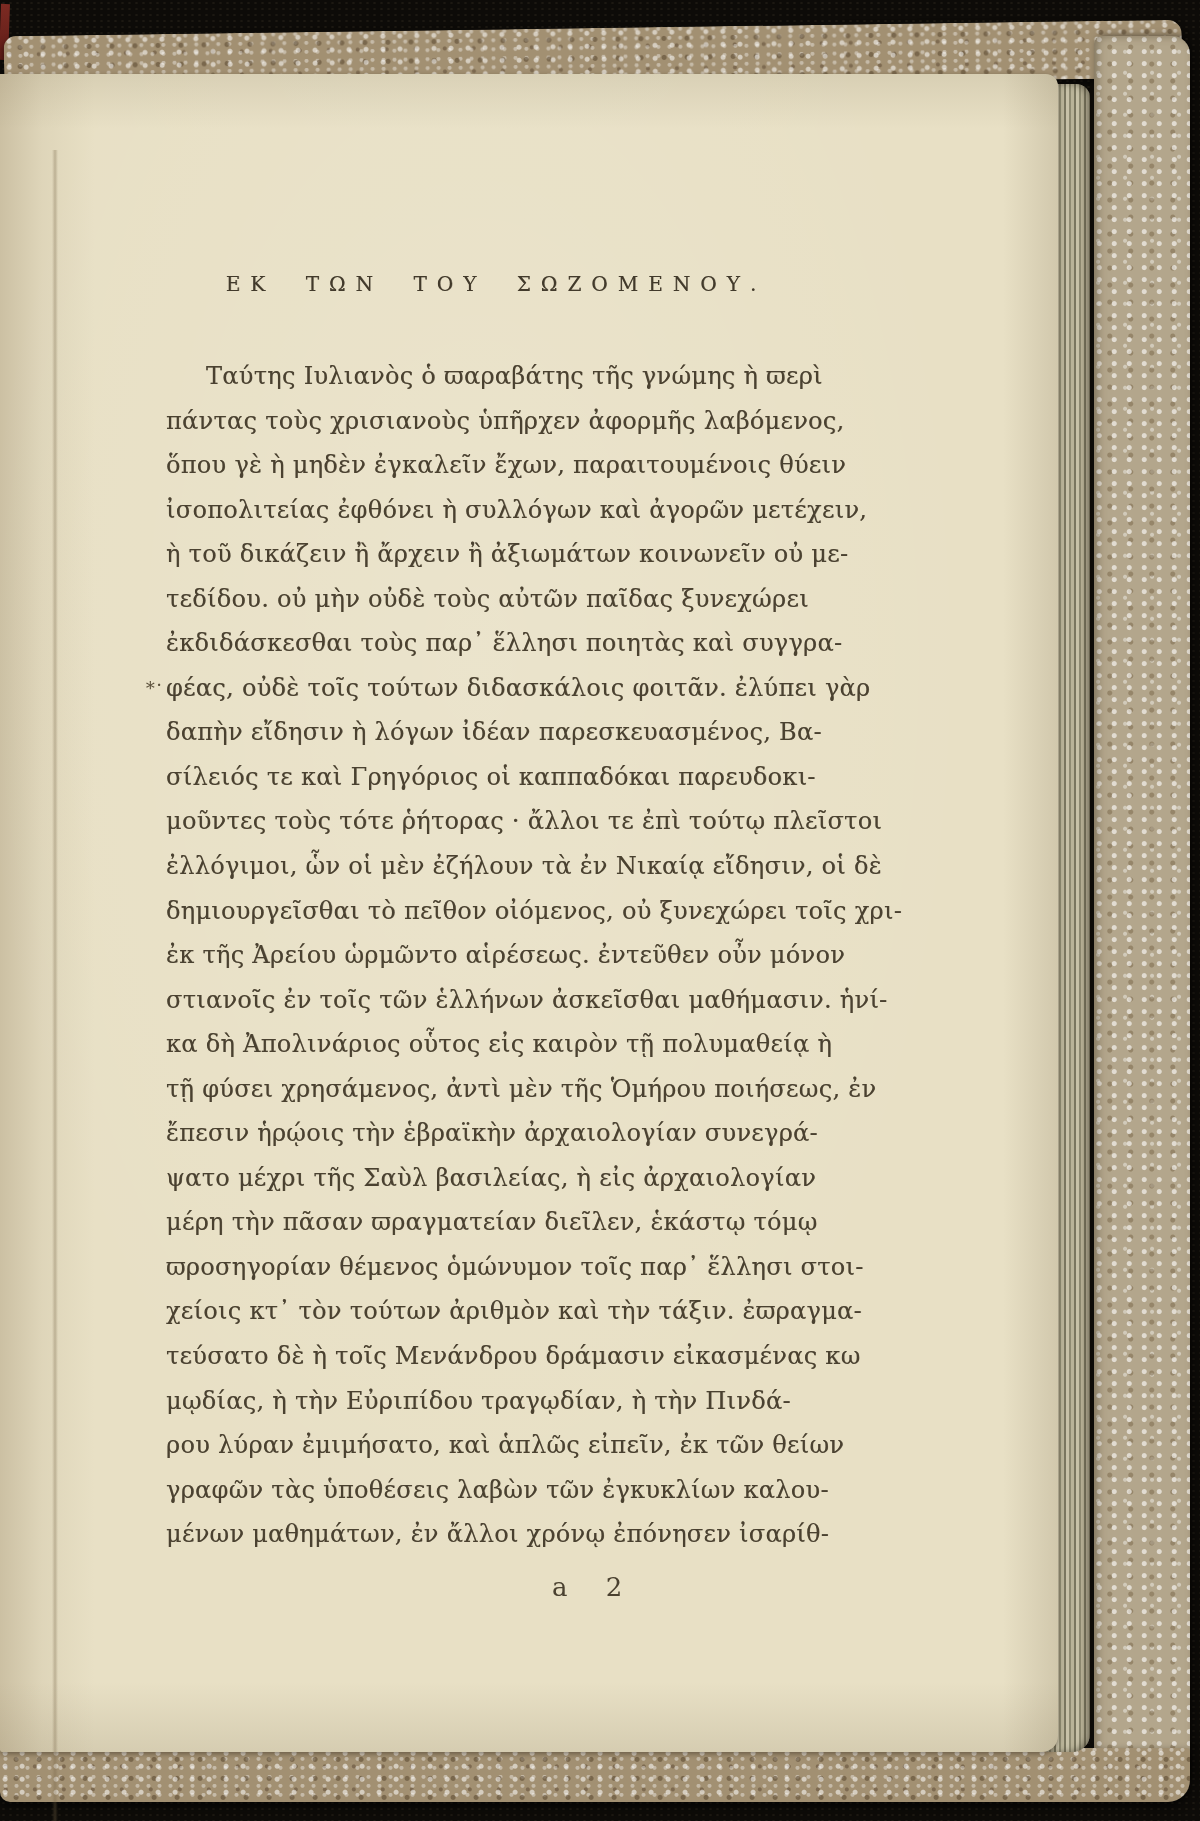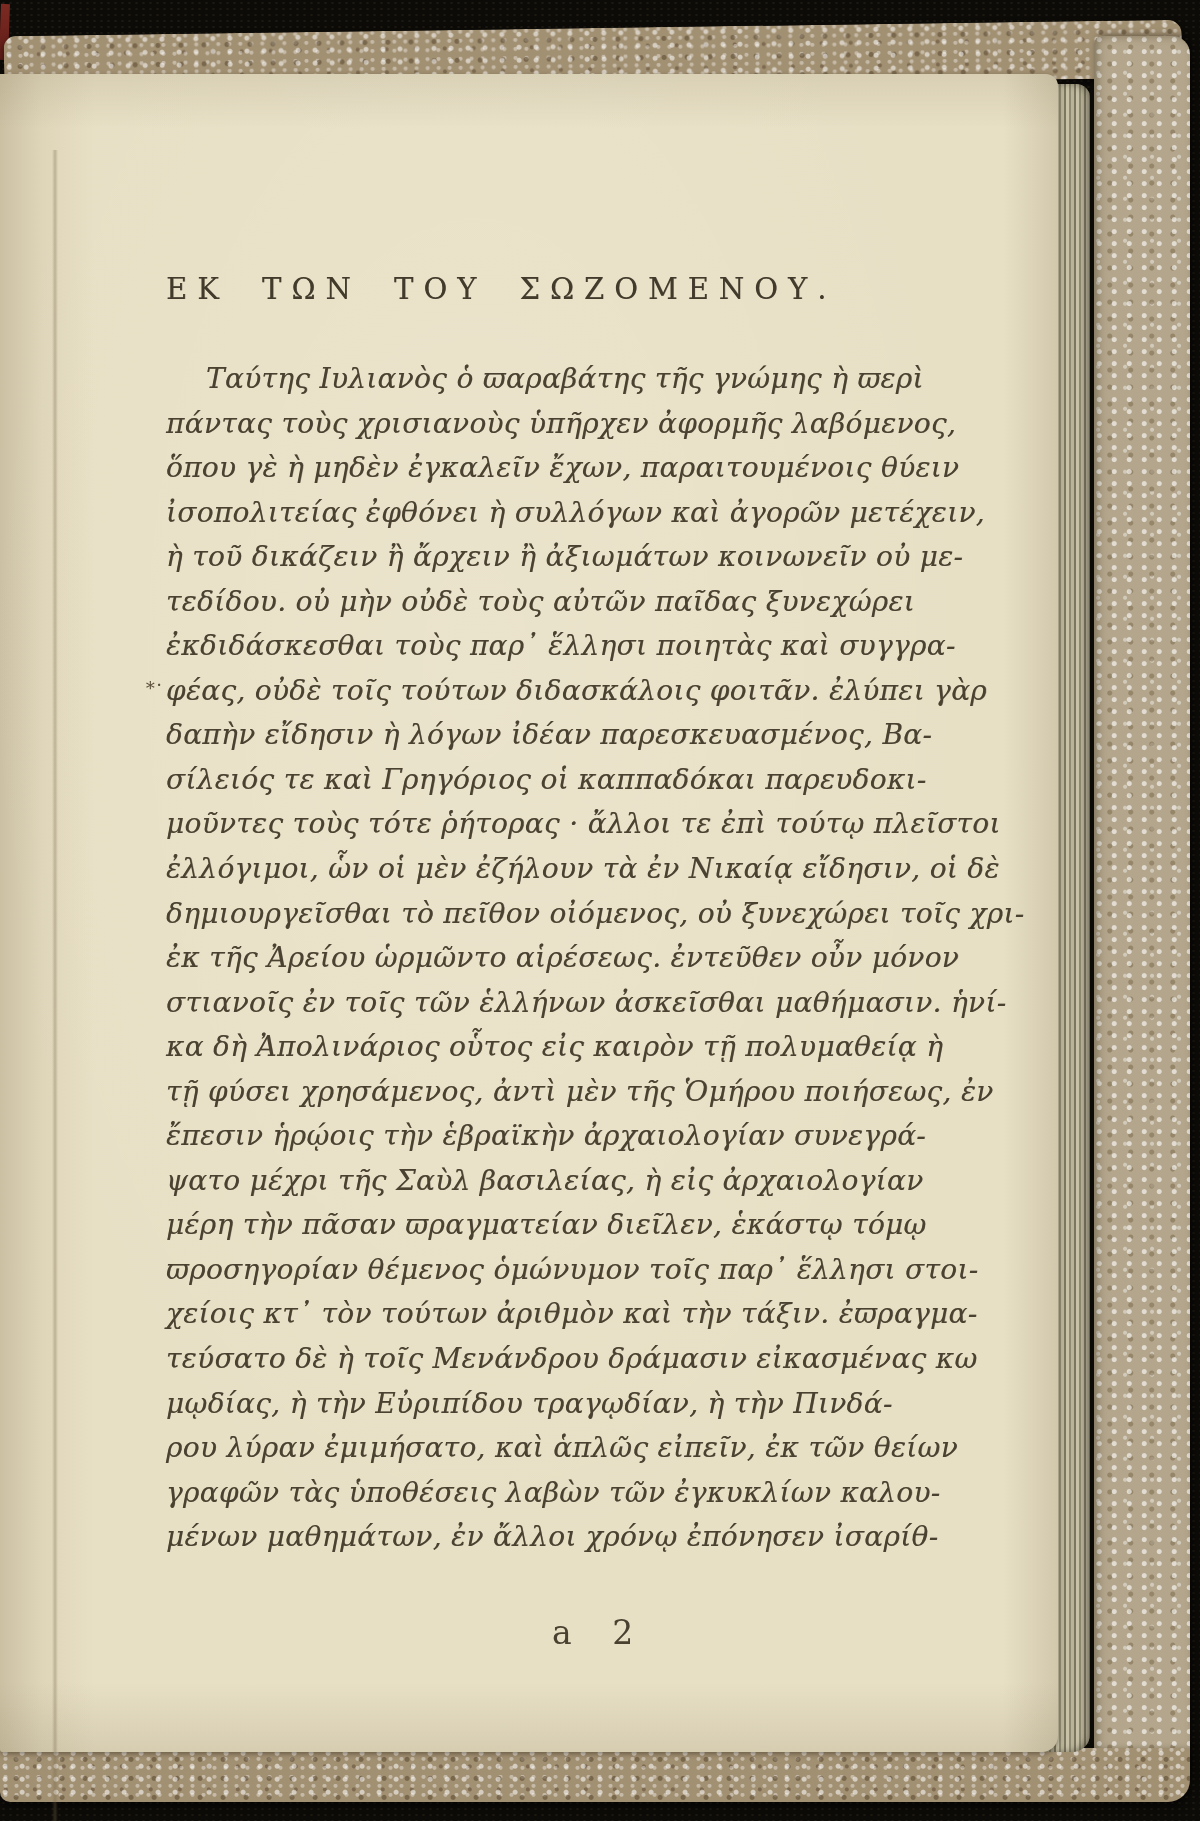--- a/index.html
+++ b/index.html
@@ -67,44 +67,44 @@
       #e8e0c5;
     box-shadow:0 2px 5px rgba(40,32,20,0.45);
   }
   #page-crease{
     position:absolute;left:52px;top:76px;width:6px;height:1674px;
     background:linear-gradient(90deg, transparent, rgba(120,102,72,0.35) 50%, transparent);
   }
   #heading{
     position:absolute;left:166px;top:198px;width:660px;
     text-align:center;white-space:nowrap;
-    font-size:29px;letter-spacing:10px;word-spacing:14px;
+    font-size:20px;letter-spacing:10px;word-spacing:14px;
     color:#423a2b;
     text-shadow:0.4px 0.4px 0 rgba(66,58,43,0.5);
   }
   #text-block{
     position:absolute;left:166px;top:288px;width:664px;
   }
   .text-line{
     height:44.55px;
-    font-size:28px;font-style:italic;
+    font-size:24px;
     letter-spacing:0.3px;
     white-space:nowrap;
     color:#4a4130;
     text-shadow:0.3px 0.3px 0 rgba(74,65,48,0.45);
   }
   .text-line.first{ text-indent:40px; }
   #margin-mark{
     position:absolute;left:144px;top:600px;
     font-size:18px;color:#5a4f3a;
   }
   #signature{
     position:absolute;left:552px;top:1498px;
-    font-size:33px;word-spacing:30px;
-    color:#4a4130;white-space:pre;margin-top:41px;
+    font-size:26px;word-spacing:30px;
+    color:#4a4130;white-space:pre;
   }
 </style>
 </head>
 <body>
 
 <div id="stage">
 
   <div id="red-sliver"></div>
 
   <div id="cover-top" class="marble"></div>

